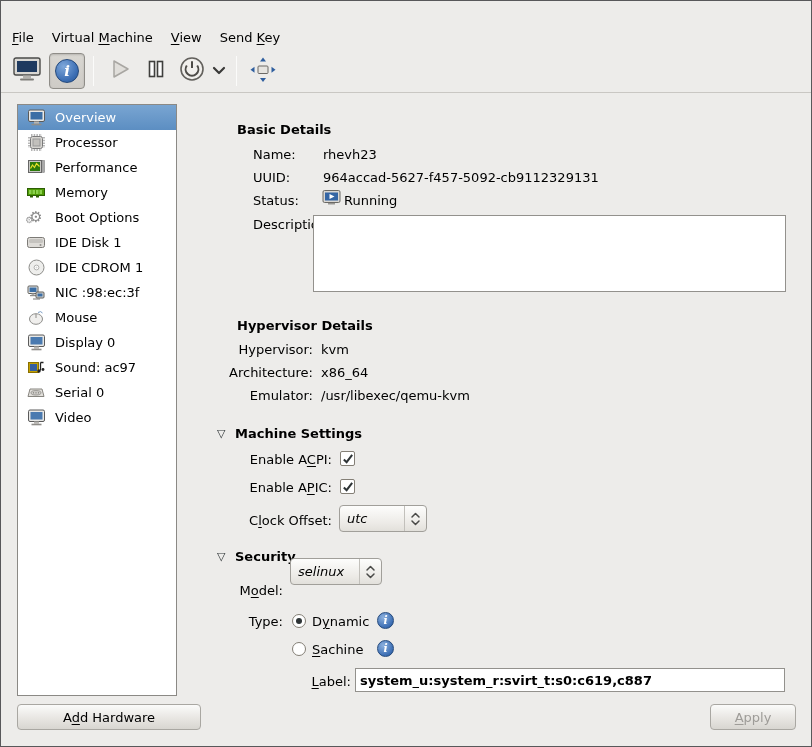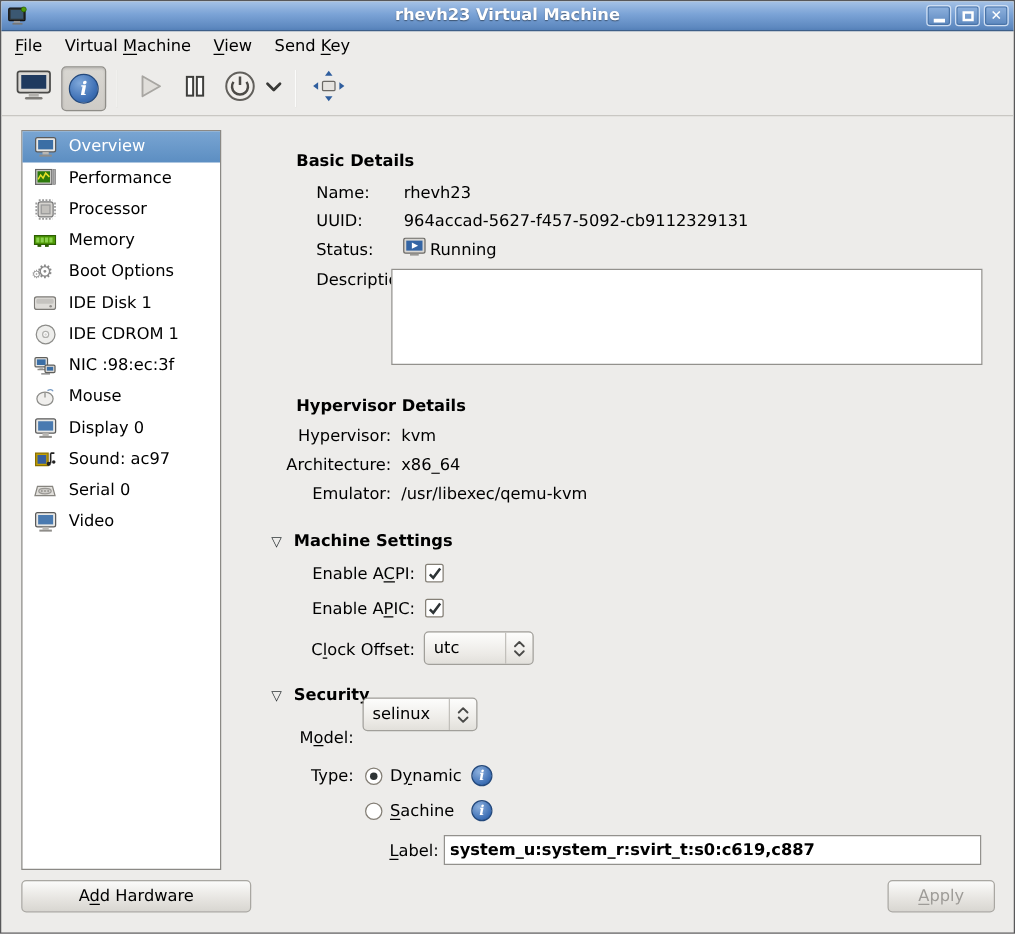--- a/index.html
+++ b/index.html
@@ -60,55 +60,32 @@
   .checkbox { width: 15px; height: 15px; background: #fff; border: 1px solid #847f76; border-radius: 2px;
     display: flex; align-items: center; justify-content: center; }
   .checkbox .tick { display: none; }
   .checkbox.checked .tick { display: block; }
   .radio { width: 14px; height: 14px; border-radius: 50%; background: #fff; border: 1px solid #847f76;
     display: flex; align-items: center; justify-content: center; }
   .radio .dot { display: none; width: 6px; height: 6px; border-radius: 50%; background: #2e3436; }
   .radio.checked .dot { display: block; }
   .combo { border: 1px solid #a19f9a; border-radius: 4px; background: linear-gradient(#fdfdfc, #eceae6 70%, #e2e0db);
     display: flex; align-items: center; }
-  .combo .cval { flex: 1; padding-left: 7px; }
+  .combo .cval { flex: 1; padding-left: 7px; font-style: italic; }
   .combo .cspin { width: 22px; align-self: stretch; border-left: 1px solid #c2c0bb; display: flex; align-items: center; justify-content: center; }
   .textfield { border: 1px solid #93918d; background: #fff; font: 13px "DejaVu Sans", sans-serif; padding: 0 4px; }
   .mini-info { width: 17px; height: 17px; border-radius: 50%; background: radial-gradient(circle at 35% 30%, #8db1de, #3c6eb4 70%, #2a5791);
     border: 1px solid #24497c; color: #fff; display: flex; align-items: center; justify-content: center;
     font-family: "DejaVu Serif", serif; font-style: italic; font-weight: bold; font-size: 11px; }
 </style>
 </head>
 <body>
 
 <div class="window">
 
-  <div class="titlebar">
-    <span class="title-text">rhevh23 Virtual Machine</span>
-    <span class="ticon">
-      <svg width="16" height="16" viewBox="0 0 16 16">
-          <rect x="1" y="1.5" width="13" height="10" rx="1" fill="#2e3436" stroke="#111"></rect>
-          <rect x="2.5" y="3" width="10" height="7" fill="#3b5872"></rect>
-          <circle cx="13" cy="2.5" r="2" fill="#4e9a06" stroke="#2c5e03" stroke-width="0.6"></circle>
-          <rect x="5" y="11.7" width="5" height="1.5" fill="#999"></rect>
-          <rect x="4" y="13.4" width="8" height="1.3" fill="#777"></rect>
-        </svg>
-    </span>
-    <div class="winbtns">
-      <div class="winbtn">
-          <span class="glyph-min"></span>
-        </div>
-      <div class="winbtn">
-          <span class="glyph-max"></span>
-        </div>
-      <div class="winbtn">
-          <span class="glyph-close">✕</span>
-        </div>
-    </div>
-  </div>
 
   <div class="menubar">
     <span class="menu-item"><span></span><span class="mn">F</span><span>ile</span></span>
     <span class="menu-item"><span>Virtual </span><span class="mn">M</span><span>achine</span></span>
     <span class="menu-item"><span></span><span class="mn">V</span><span>iew</span></span>
     <span class="menu-item"><span>Send </span><span class="mn">K</span><span>ey</span></span>
   </div>
 
   <div class="toolbar">
     <div class="tbtn">
@@ -181,43 +158,43 @@
             <rect x="1.5" y="1" width="16" height="11.5" rx="1.5" fill="#e8e8e6" stroke="#5a5a5a"></rect>
             <rect x="3.5" y="3" width="12" height="7.5" fill="#3b6ea5"></rect>
             <rect x="7" y="12.5" width="5" height="2.2" fill="#b9b7b3"></rect>
             <rect x="4.5" y="14.7" width="10" height="1.6" fill="#8f8d89"></rect>
           </svg>
         </span>
       <span>Overview</span>
     </div>
     <div class="srow">
       <span class="sicon">
-          <svg width="17" height="15" viewBox="0 0 17 15">
-            <rect x="0.5" y="0.5" width="13" height="12" fill="#c8c8c4" stroke="#666"></rect>
-            <rect x="2" y="2" width="10" height="9" fill="#2c7a0b"></rect>
-            <polyline points="2.5,8.5 4.5,5 6.5,7.5 8.5,3.5 11.5,6.5" stroke="#e8e12a" stroke-width="1.2" fill="none"></polyline>
-            <rect x="14.5" y="0.5" width="2" height="12" fill="#aaa" stroke="#777" stroke-width="0.5"></rect>
-          </svg>
-        </span>
-      <span>Performance</span>
-    </div>
-    <div class="srow">
-      <span class="sicon">
           <svg width="17" height="17" viewBox="0 0 17 17">
             <g stroke="#9a9a9a" stroke-width="1.4" stroke-dasharray="1.5,1.2">
               <line x1="3" y1="1" x2="14" y2="1"></line>
               <line x1="3" y1="16" x2="14" y2="16"></line>
               <line x1="1" y1="3" x2="1" y2="14"></line>
               <line x1="16" y1="3" x2="16" y2="14"></line>
             </g>
             <rect x="2.5" y="2.5" width="12" height="12" rx="2" fill="#d6d4d0" stroke="#7a7a7a"></rect>
             <rect x="5" y="5" width="7" height="7" fill="#c2c0bc" stroke="#999"></rect>
           </svg>
         </span>
       <span>Processor</span>
+    </div>
+    <div class="srow">
+      <span class="sicon">
+          <svg width="17" height="15" viewBox="0 0 17 15">
+            <rect x="0.5" y="0.5" width="13" height="12" fill="#c8c8c4" stroke="#666"></rect>
+            <rect x="2" y="2" width="10" height="9" fill="#2c7a0b"></rect>
+            <polyline points="2.5,8.5 4.5,5 6.5,7.5 8.5,3.5 11.5,6.5" stroke="#e8e12a" stroke-width="1.2" fill="none"></polyline>
+            <rect x="14.5" y="0.5" width="2" height="12" fill="#aaa" stroke="#777" stroke-width="0.5"></rect>
+          </svg>
+        </span>
+      <span>Performance</span>
     </div>
     <div class="srow">
       <span class="sicon">
           <svg width="18" height="13" viewBox="0 0 18 13">
             <rect x="0.5" y="2.5" width="17" height="7" fill="#4e9a06" stroke="#2c5e03"></rect>
             <g fill="#8ad14c">
               <rect x="2" y="4" width="2.5" height="4"></rect>
               <rect x="5.5" y="4" width="2.5" height="4"></rect>
               <rect x="9" y="4" width="2.5" height="4"></rect>
               <rect x="12.5" y="4" width="2.5" height="4"></rect>

